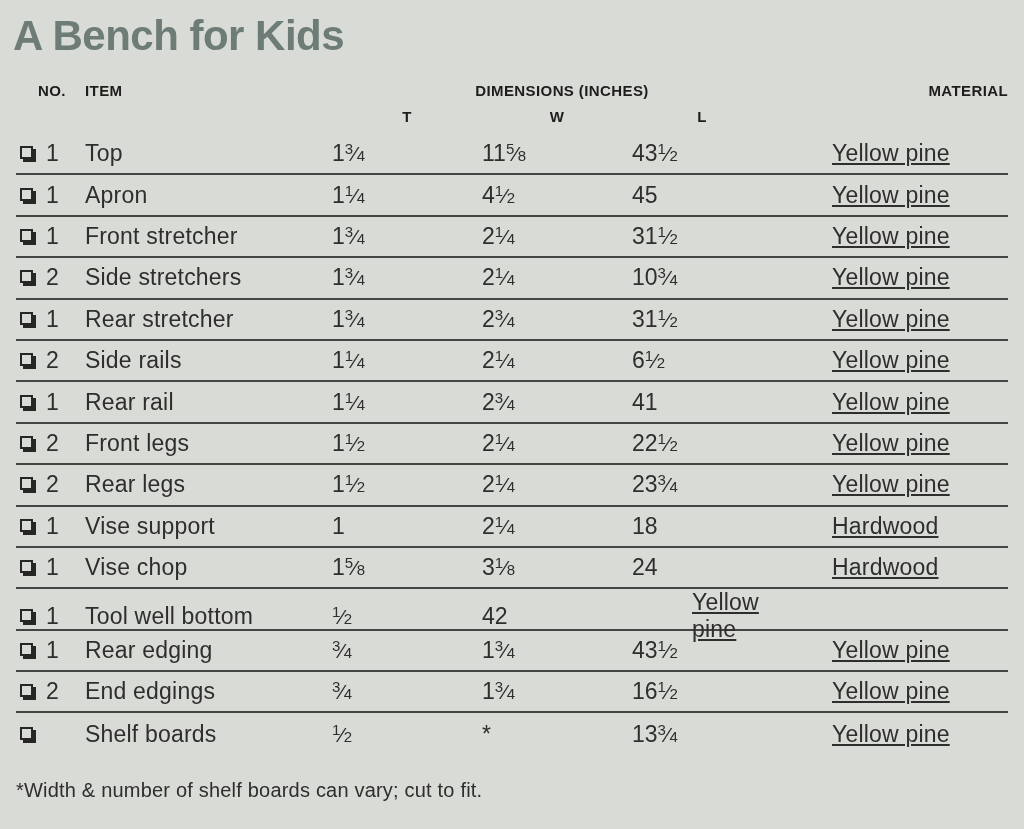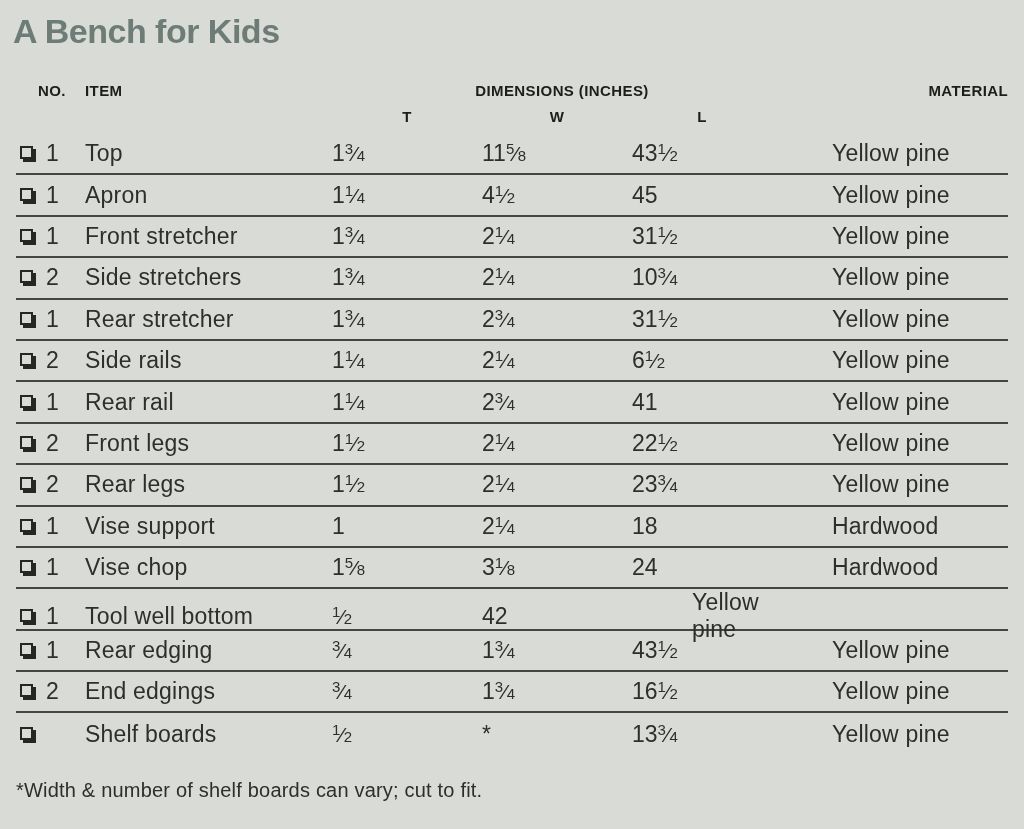--- a/index.html
+++ b/index.html
@@ -15,21 +15,21 @@
   body{
     background:var(--bg);
     font-family:"Liberation Sans", sans-serif;
     color:var(--text);
     position:relative;
     overflow:hidden;
   }
   .page{position:absolute;inset:0;}
   .title{
     position:absolute;left:13px;top:12px;
-    font-size:34px;font-weight:bold;letter-spacing:-0.5px;
+    font-size:42px;font-weight:bold;letter-spacing:-0.5px;
     color:var(--title);
   }
   
   .grid{
     display:grid;
     grid-template-columns:30px 36px 250px 150px 150px 140px 1fr;
     align-items:center;
   }
   .table{
     position:absolute;left:16px;top:78px;width:992px;
@@ -55,21 +55,21 @@
   .checkbox{
     display:inline-block;width:13px;height:13px;
     border:2px solid var(--ink);
     background:var(--bg);
     box-shadow:3px 3px 0 0 var(--ink);
     margin-bottom:2px;
   }
   .cell.no{padding-left:0;}
   .cell.item{padding-left:3px;letter-spacing:0.2px;}
   .cell.dim{text-align:left;white-space:nowrap;}
-  .cell.material{padding-left:60px;letter-spacing:0.2px;}
+  .cell.material{padding-left:60px;letter-spacing:0.2px;text-decoration:underline;}
   .fnum{font-size:15px;position:relative;top:-7px;}
   .fsl{font-size:21px;}
   .fden{font-size:15px;}
   .footnote{
     position:absolute;left:16px;top:779px;
     font-size:20px;letter-spacing:0.2px;color:var(--text);
   }
 </style>
 </head>
 <body>

